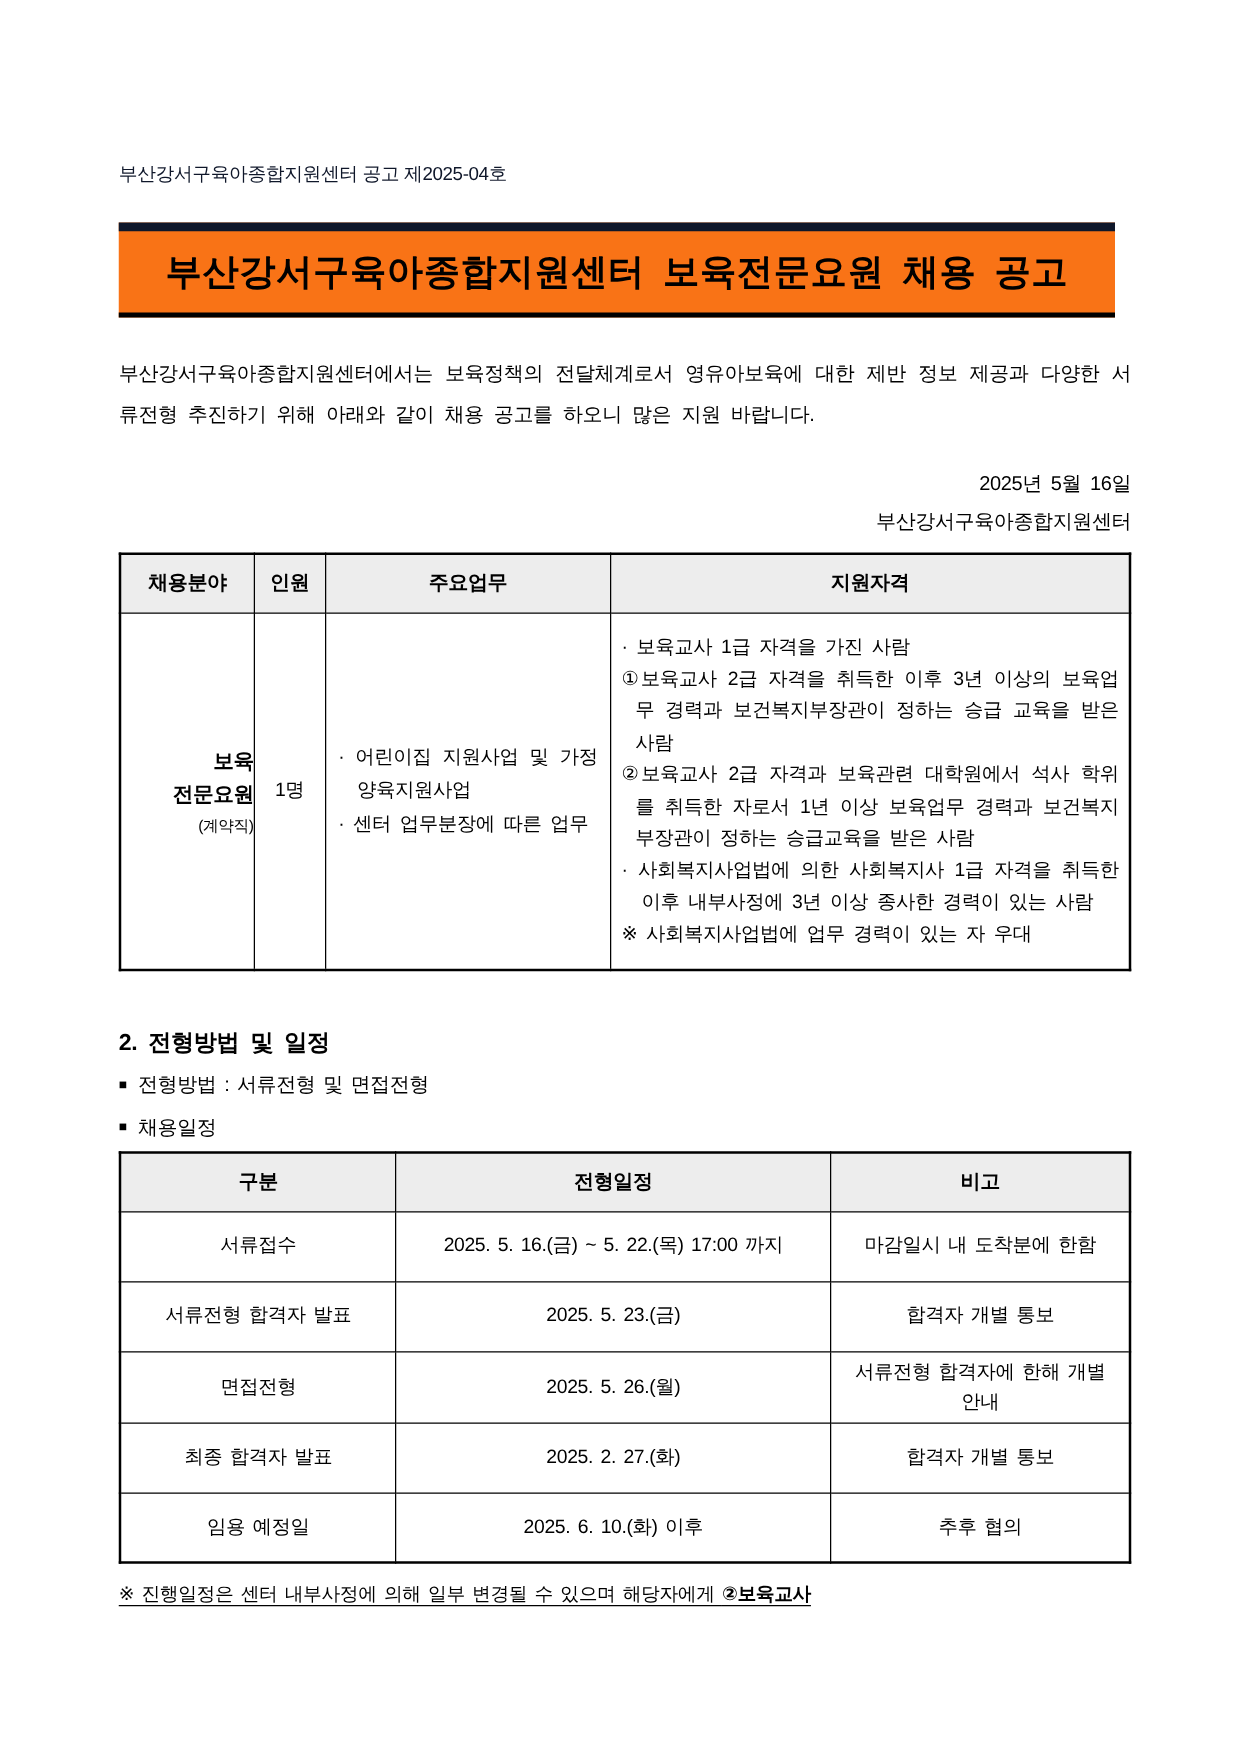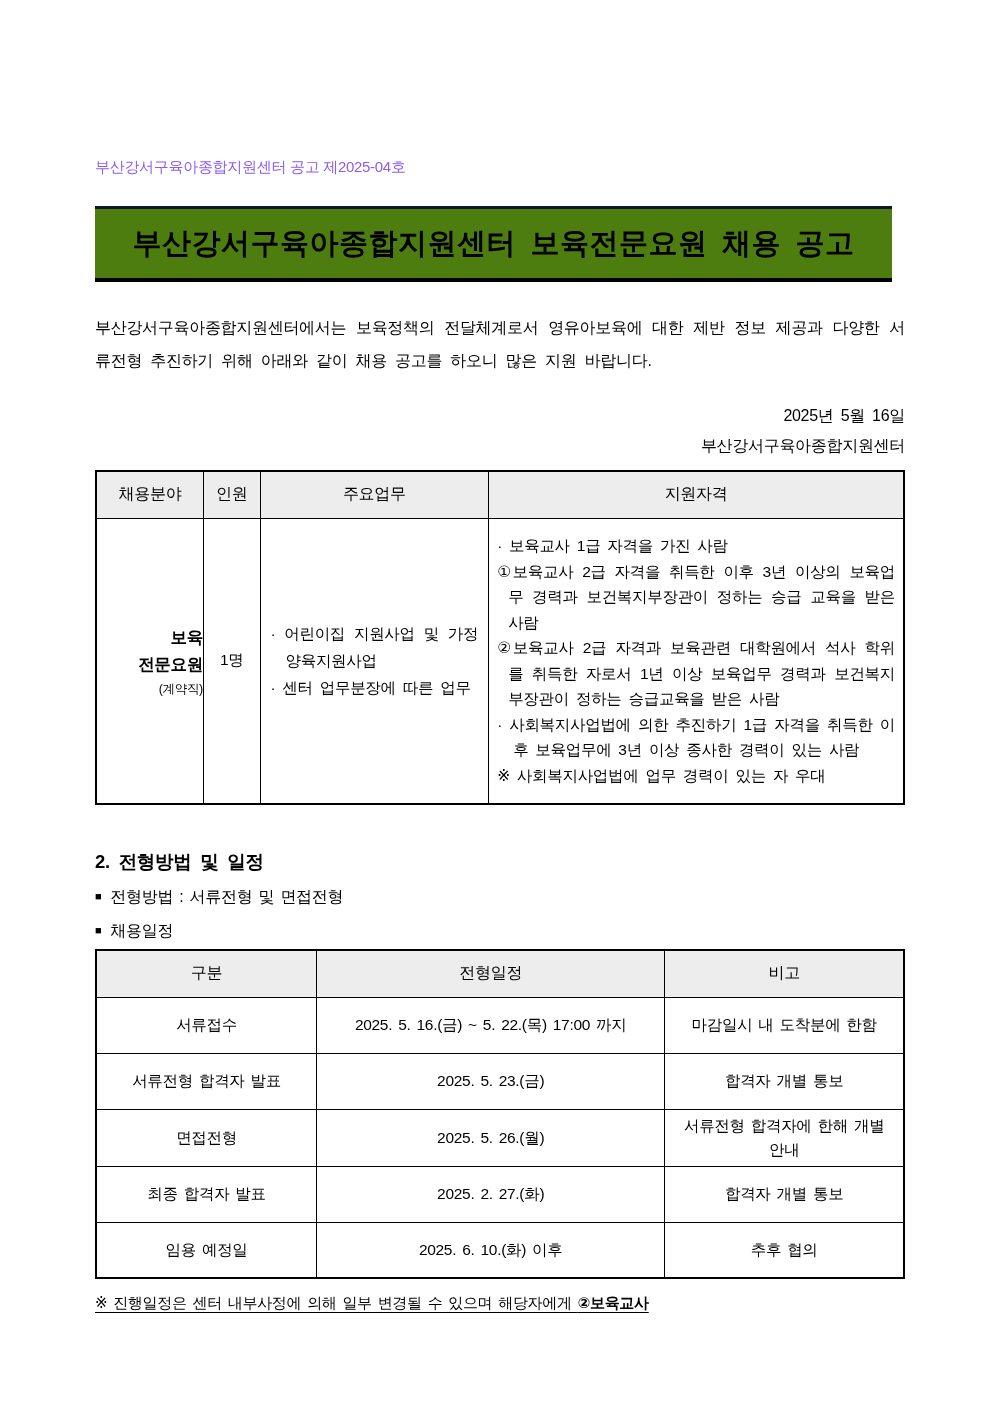--- a/index.html
+++ b/index.html
@@ -11,28 +11,27 @@
     color: #000000;
     letter-spacing: -0.3px;
   }
   .page {
     width: 992px;
     min-height: 1403px;
     padding: 130px 87px 60px 95px;
   }
   .doc-number {
     font-size: 15px;
-    color: #8b5cf6;
-    margin-top: 28px;
+    color: #0f172a;
   }
   .title-box {
     margin-top: 29px;
     width: 797px;
-    background: #4d7c0f;
-    border-top: 3px solid #0f172a;
+    background: #f97316;
+    border-top: 7px solid #0f172a;
     border-bottom: 4px solid #000;
     height: 76px;
     display: flex;
     align-items: center;
     justify-content: center;
   }
   .title-box h1 {
     font-size: 29px;
     font-weight: bold;
     letter-spacing: 0.5px;
@@ -65,21 +64,21 @@
   table {
     border-collapse: collapse;
     width: 810px;
     table-layout: fixed;
   }
   table.t1 { margin-top: 9px; border: 2px solid #000; }
   table.t2 { margin-top: 7px; border: 2px solid #000; }
   th, td { border: 1px solid #000; }
   th {
     background: #ededed;
-    font-weight: normal;
+    font-weight: bold;
     font-size: 16px;
     text-align: center;
     word-spacing: 2px;
   }
   .t1 th { height: 47px; }
   .t2 th { height: 47px; }
 
   .t1 tbody td { height: 286px; vertical-align: middle; font-size: 15.5px; }
   .cell-field { text-align: right; }
   .cell-field .field-line { font-weight: bold; font-size: 16.5px; line-height: 27px; }
@@ -184,21 +183,21 @@
         </td>
         <td class="cell-count">1명</td>
         <td class="cell-duties">
           <div class="duty">· 어린이집 지원사업 및 가정 양육지원사업</div>
           <div class="duty">· 센터 업무분장에 따른 업무</div>
         </td>
         <td class="cell-qual">
           <div class="q">· 보육교사 1급 자격을 가진 사람</div>
           <div class="q q-num">①보육교사 2급 자격을 취득한 이후 3년 이상의 보육업무 경력과 보건복지부장관이 정하는 승급 교육을 받은 사람</div>
           <div class="q q-num">②보육교사 2급 자격과 보육관련 대학원에서 석사 학위를 취득한 자로서 1년 이상 보육업무 경력과 보건복지부장관이 정하는 승급교육을 받은 사람</div>
-          <div class="q">· 사회복지사업법에 의한 추진하기 1급 자격을 취득한 이후 보육업무에 3년 이상 종사한 경력이 있는 사람</div>
+          <div class="q">· 사회복지사업법에 의한 사회복지사 1급 자격을 취득한 이후 내부사정에 3년 이상 종사한 경력이 있는 사람</div>
           <div class="q q-note">※ 사회복지사업법에 업무 경력이 있는 자 우대</div>
         </td>
       </tr>
     </tbody>
   </table>
 
   <h2 class="section-heading s2-heading">2. 전형방법 및 일정</h2>
 
   <div class="bullet-line">
     <span class="bullet-marker">■</span>

